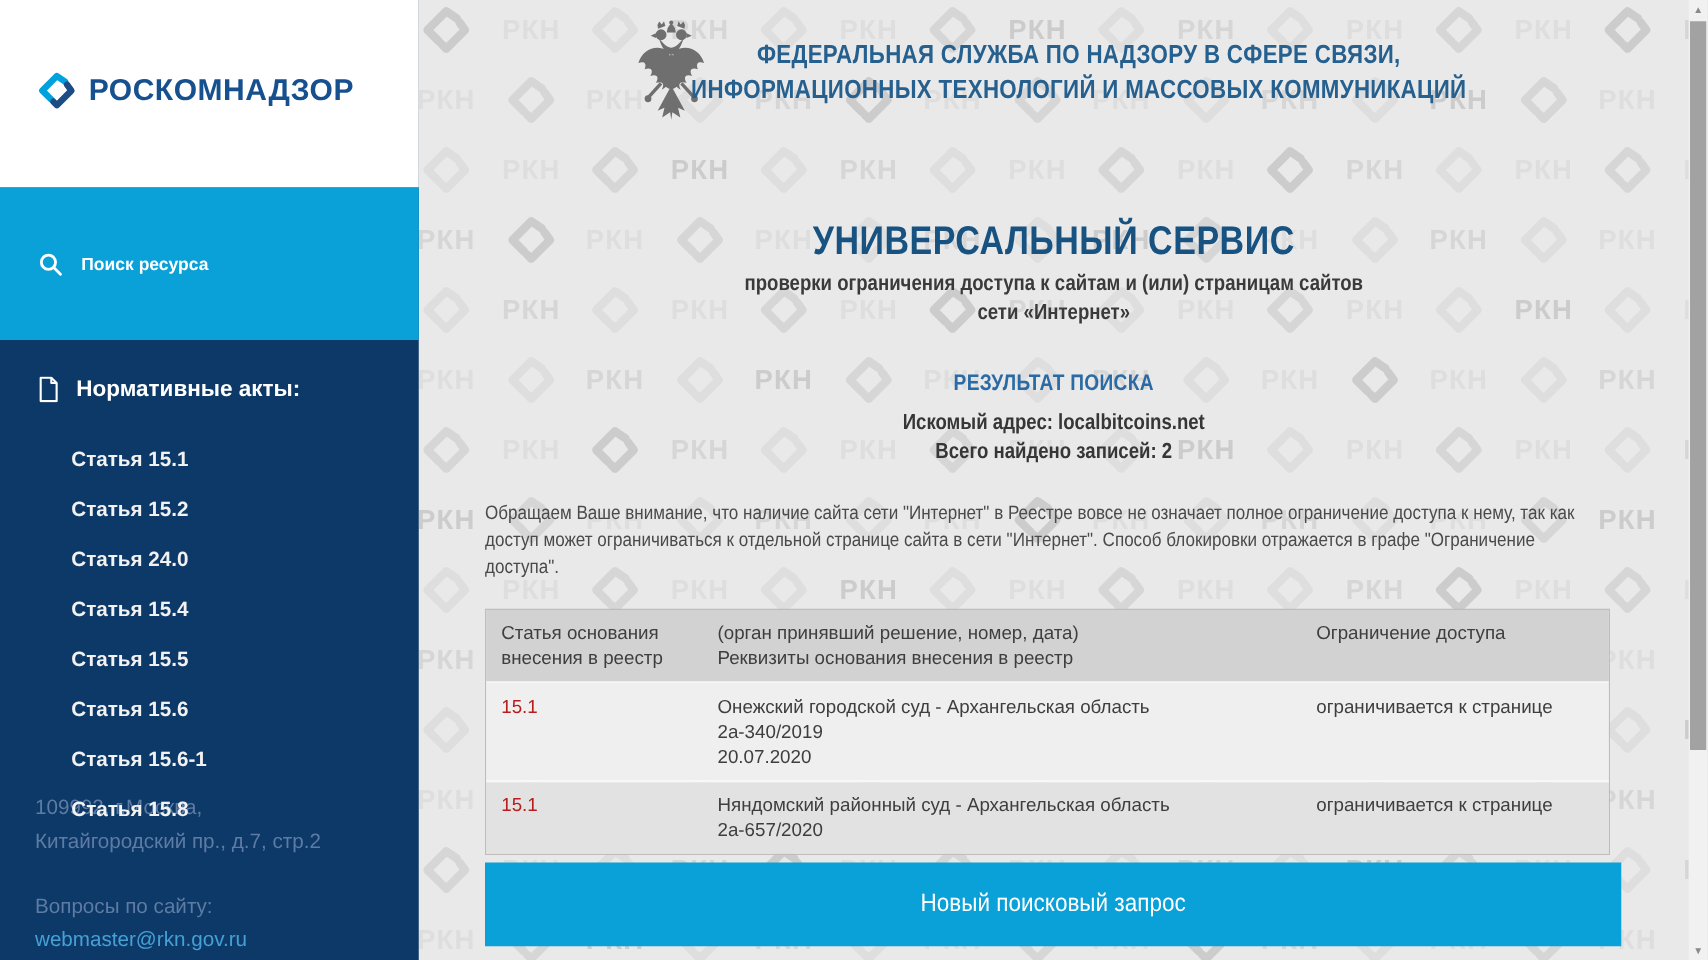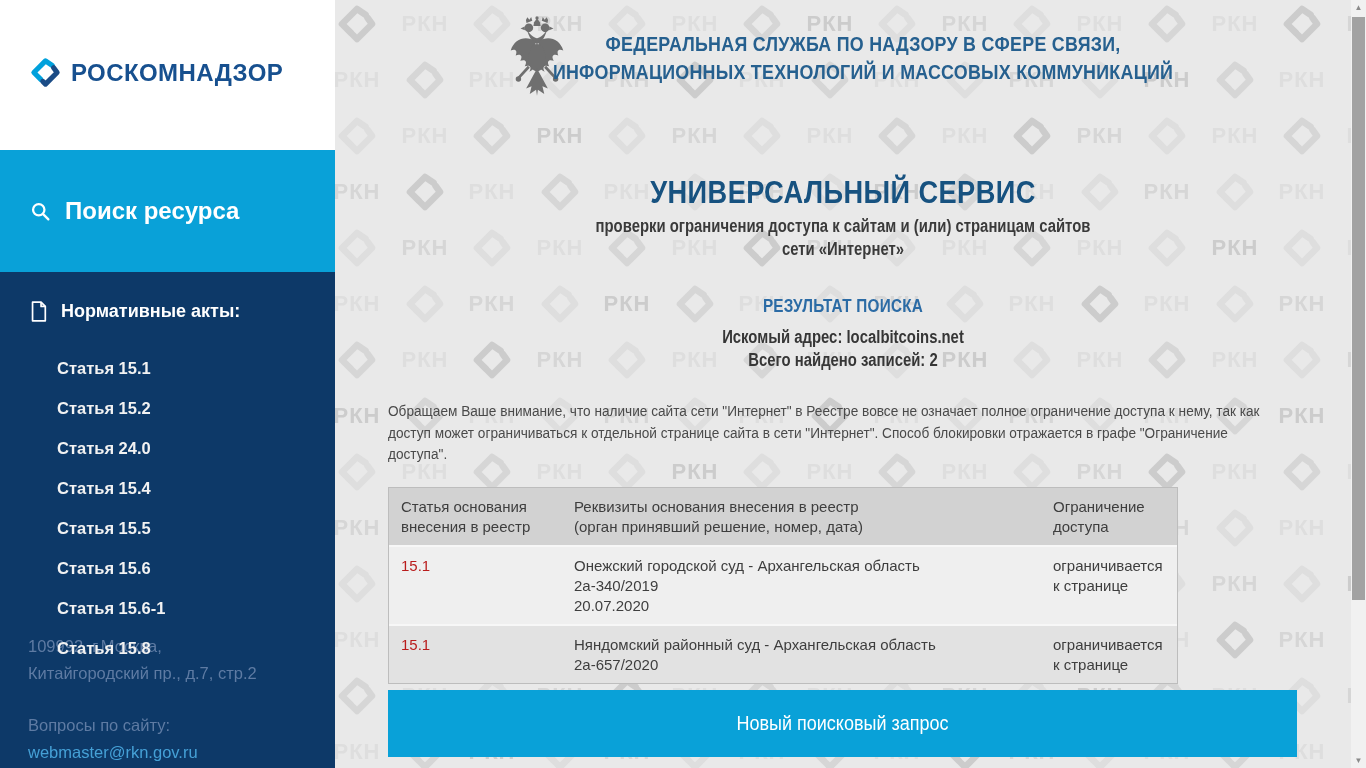--- a/index.html
+++ b/index.html
@@ -24,40 +24,40 @@
   .svc-title { position:absolute; left:0; right:0; top:174px; text-align:center; font-weight:700; font-size:32px; color:#175280; letter-spacing:0.5px; }
   .svc-sub { position:absolute; left:0; right:0; top:215px; text-align:center; font-weight:700; font-size:17.5px; line-height:23px; color:#3a3a3a; }
 
   .result-title { position:absolute; left:0; right:0; top:296px; text-align:center; font-weight:700; font-size:18px; color:#2b6ba5; letter-spacing:0.3px; }
   .result-line1 { position:absolute; left:0; right:0; top:327px; text-align:center; font-weight:700; font-size:17.5px; color:#363636; }
   .result-line2 { position:absolute; left:0; right:0; top:350px; text-align:center; font-weight:700; font-size:17.5px; color:#363636; }
 
   .notice { position:absolute; left:53px; top:400px; width:1015px; font-size:15.5px; line-height:21.5px; color:#4a4a4a; }
 
   
-  .rtable { position:absolute; left:53px; top:487px; width:790px; border:1px solid #bdbdbd; }
+  .rtable { position:absolute; left:53px; top:487px; width:900px; border:1px solid #bdbdbd; }
   .trow { display:grid; grid-template-columns:173px 479px 1fr; }
   .trow.head { background:#d2d2d2; border-bottom:2px solid #f7f7f7; }
   .trow.r0 { background:#efefef; border-bottom:2px solid #f7f7f7; }
   .trow.r1 { background:#e2e2e2; }
   .tcell { padding:9px 12px 8px 12px; font-size:15px; line-height:20px; color:#3e3e3e; }
   .tlink { color:#b91c1c; cursor:pointer; text-decoration:none; }
 
   .new-search { position:absolute; left:53px; top:690px; width:909px; height:67px; background:#09a1d8; border:none; cursor:pointer; display:flex; align-items:center; justify-content:center; }
   .new-search span { display:block; width:100%; text-align:center; color:#ffffff; font-size:20px; transform:scaleX(0.9); transform-origin:center; font-family:"Liberation Sans","DejaVu Sans",sans-serif; }
 
   
   .sidebar { position:absolute; left:0; top:0; width:335px; height:768px; background:#0d3968; }
   .logo-block { position:absolute; left:0; top:0; width:335px; height:150px; background:#ffffff; }
   .logo-row { position:absolute; left:30px; top:57px; display:flex; align-items:center; gap:10px; }
   .logo-text { font-weight:800; font-size:24px; color:#17508f; letter-spacing:0.4px; white-space:nowrap; }
 
   .search-block { position:absolute; left:0; top:150px; width:335px; height:122px; background:#09a1d8; display:flex; align-items:center; cursor:pointer; }
   .search-row { display:flex; align-items:center; gap:14px; padding-left:30px; }
-  .search-label { color:#ffffff; font-weight:700; font-size:24px; }
+  .search-label { color:#ffffff; font-weight:700; font-size:14px; }
 
   .acts-title-row { position:absolute; left:30px; top:301px; display:flex; align-items:center; gap:14px; }
   .acts-title { color:#ffffff; font-weight:700; font-size:18px; }
   .acts-list { position:absolute; left:57px; top:348px; list-style:none; z-index:2; }
   .acts-list li { height:40px; line-height:40px; color:#f2f2f2; font-weight:600; font-size:16.5px; cursor:pointer; }
 
   .sb-footer { position:absolute; left:28px; top:633px; z-index:1; font-size:16.5px; line-height:27px; color:#5e7ba3; }
   .sb-footer .mail { color:#45a0d6; text-decoration:none; cursor:pointer; }
   .sb-gap { height:25px; }
 
@@ -1123,22 +1123,22 @@
     <div class="result-title cond">РЕЗУЛЬТАТ ПОИСКА</div>
     <div class="result-line1 cond">Искомый адрес: localbitcoins.net</div>
     <div class="result-line2 cond">Всего найдено записей: 2</div>
 
     <p class="notice cond-l">Обращаем Ваше внимание, что наличие сайта сети "Интернет" в Реестре вовсе не означает полное ограничение доступа к нему, так как доступ может ограничиваться к отдельной странице сайта в сети "Интернет". Способ блокировки отражается в графе "Ограничение доступа".</p>
 
     <div class="rtable">
       <div class="trow head">
         <div class="tcell">Статья основания внесения в реестр</div>
         <div class="tcell">
+          <div>(орган принявший решение, номер, дата)</div>
           <div>Реквизиты основания внесения в реестр</div>
-          <div>(орган принявший решение, номер, дата)</div>
         </div>
         <div class="tcell">Ограничение доступа</div>
       </div>
 
       <div class="trow r0">
         <div class="tcell"><a class="tlink">15.1</a></div>
         <div class="tcell">
           <div>Онежский городской суд - Архангельская область</div>
           <div>2а-340/2019</div>
           <div>20.07.2020</div>

